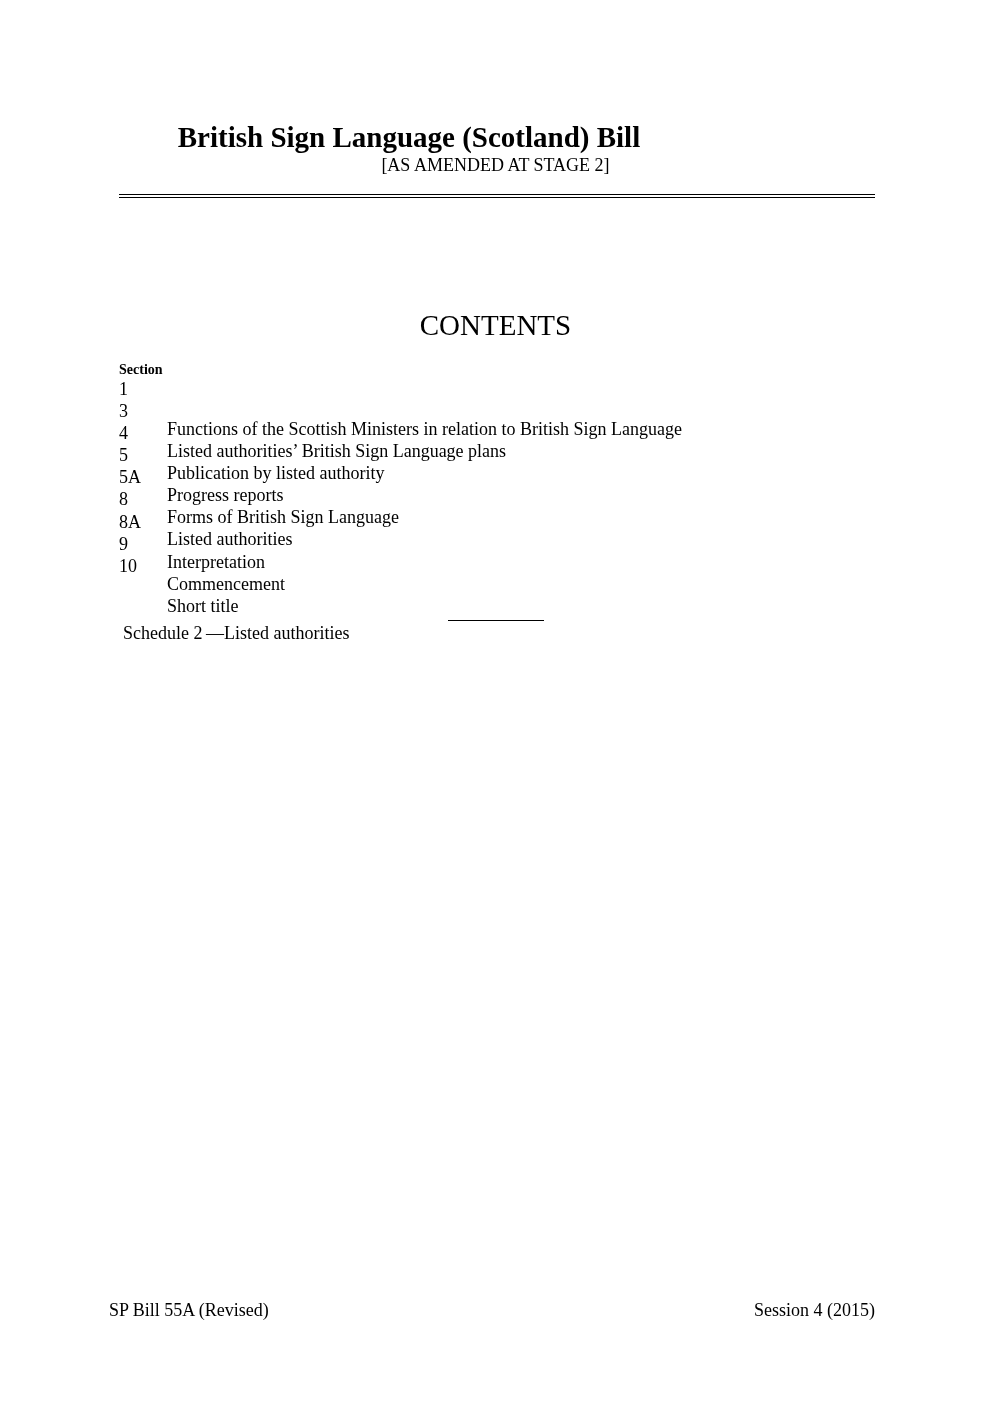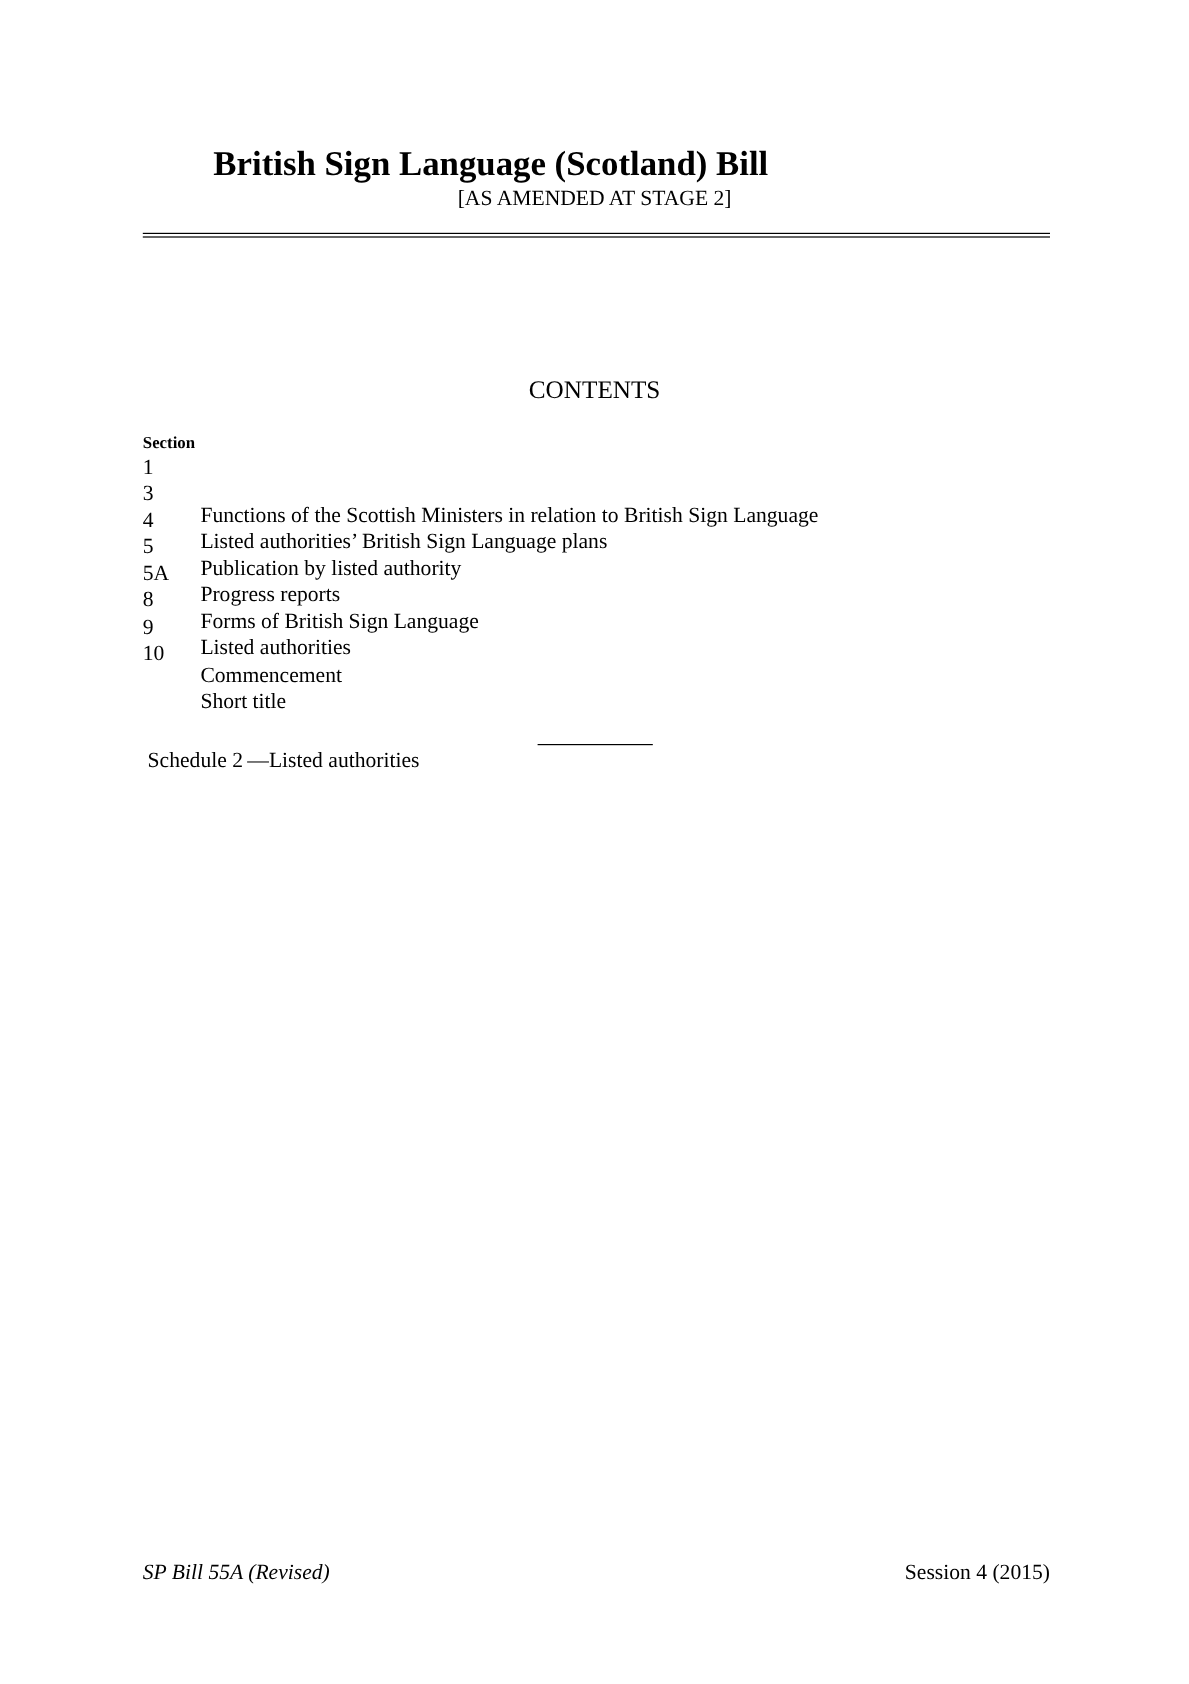--- a/index.html
+++ b/index.html
@@ -43,21 +43,21 @@
       height: 2px;
       border-top: 1.5px solid #000;
       border-bottom: 1.5px solid #000;
     }
     .contents-heading {
       position: absolute;
       left: 0;
       width: 991px;
       top: 310px;
       text-align: center;
-      font-size: 21px;
+      font-size: 29px;
       line-height: 30px;
     }
     .section-label {
       position: absolute;
       left: 119px;
       top: 362px;
       font-size: 14px;
       line-height: 16px;
       font-weight: bold;
     }
@@ -94,25 +94,24 @@
     .schedule {
       position: absolute;
       left: 123px;
       top: 622px;
       font-size: 18px;
       line-height: 22px;
       white-space: nowrap;
     }
     .footer-left {
       position: absolute;
-      left: 119px;
+      left: 109px;
       top: 1299px;
       font-size: 18px;
       line-height: 22px;
-      font-style: italic;
     }
     .footer-right {
       position: absolute;
       right: 116px;
       top: 1299px;
       font-size: 18px;
       line-height: 22px;
       text-align: center;
     }
   </style>
@@ -145,20 +144,24 @@
   </li>
   <li class="toc-row">
     <span class="toc-num">5A</span>
     <span class="toc-title">Forms of British Sign Language</span>
   </li>
   <li class="toc-row">
     <span class="toc-num">8</span>
     <span class="toc-title">Listed authorities</span>
   </li>
   <li class="toc-row">
+    <span class="toc-num">8A</span>
+    <span class="toc-title">Interpretation</span>
+  </li>
+  <li class="toc-row">
     <span class="toc-num">9</span>
     <span class="toc-title">Commencement</span>
   </li>
   <li class="toc-row">
     <span class="toc-num">10</span>
     <span class="toc-title">Short title</span>
   </li>
 </ul>
 
 <div class="short-rule"></div>

